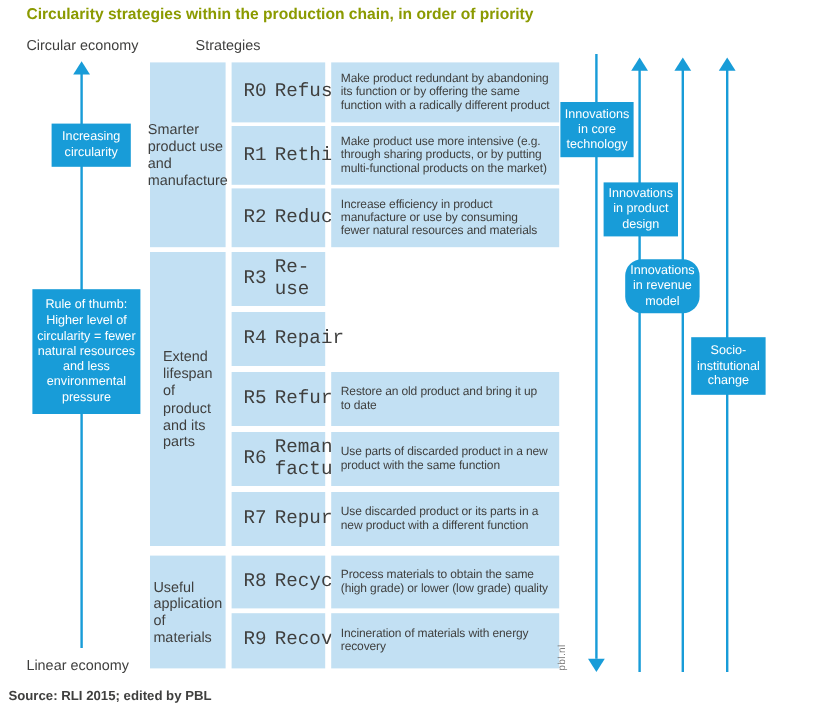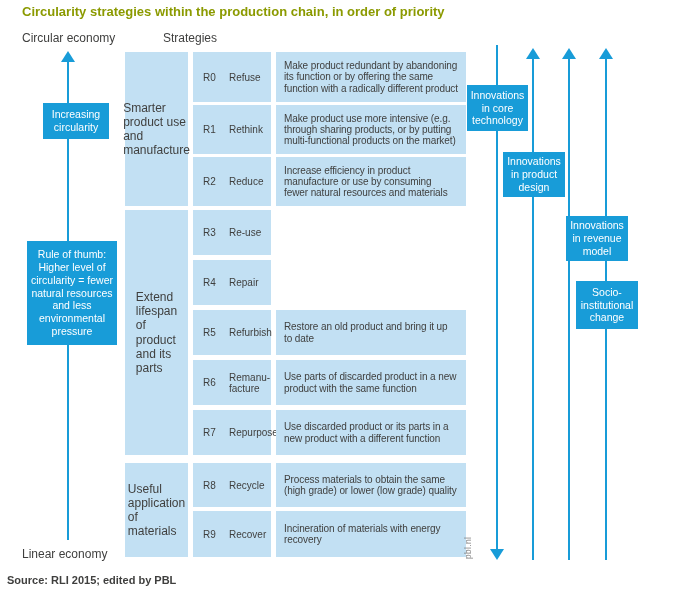--- a/index.html
+++ b/index.html
@@ -35,21 +35,21 @@
   .grp{display:grid;grid-template-columns:63px 78px 190px;column-gap:5px;}
   .g1{grid-template-rows:50px 49px 49px;row-gap:3px;margin-bottom:4px;}
   .g2{grid-template-rows:repeat(5,45px);row-gap:5px;margin-bottom:8px;}
   .g3{grid-template-rows:44px 46px;row-gap:4px;}
   .cell{background:#c2e0f3;box-sizing:border-box;}
   .glabel{
     grid-column:1;grid-row:1/-1;
     display:flex;align-items:center;justify-content:center;
     text-align:left;font-size:12px;line-height:1.18;padding:0 16px;
   }
-  .rcell{grid-column:2;display:flex;align-items:center;padding-left:10px;font-size:10px;line-height:1.1;}
+  .rcell{grid-column:2;display:flex;align-items:center;padding-left:10px;font-size:16px;line-height:1.1;font-family:Liberation Mono, monospace;}
   .rcell .code{flex:0 0 26px;}
   .rcell .rname{flex:1;padding-right:2px;}
   .dcell{
     grid-column:3;display:flex;align-items:center;
     padding:2px 8px;font-size:10px;line-height:1.13;letter-spacing:-0.1px;
   }
 </style>
 </head>
 <body>
 
@@ -140,14 +140,14 @@
 <div class="abs ah up" style="left:526px;top:48px;"></div>
 
 <div class="abs vline" style="left:568px;top:58px;height:502px;"></div>
 <div class="abs ah up" style="left:562px;top:48px;"></div>
 
 <div class="abs vline" style="left:605px;top:58px;height:502px;"></div>
 <div class="abs ah up" style="left:599px;top:48px;"></div>
 
 <div class="abs bluebox" style="left:467px;top:85px;width:61px;height:46px;">Innovations in core technology</div>
 <div class="abs bluebox" style="left:503px;top:152px;width:62px;height:45px;">Innovations in product design</div>
-<div class="abs bluebox" style="left:566px;top:216px;width:62px;height:45px;">Innovations in revenue model</div>
+<div class="abs bluebox" style="left:521px;top:216px;width:62px;height:45px;border-radius:14px;">Innovations in revenue model</div>
 <div class="abs bluebox" style="left:576px;top:281px;width:62px;height:48px;">Socio-institutional change</div>
 
 </body></html>

